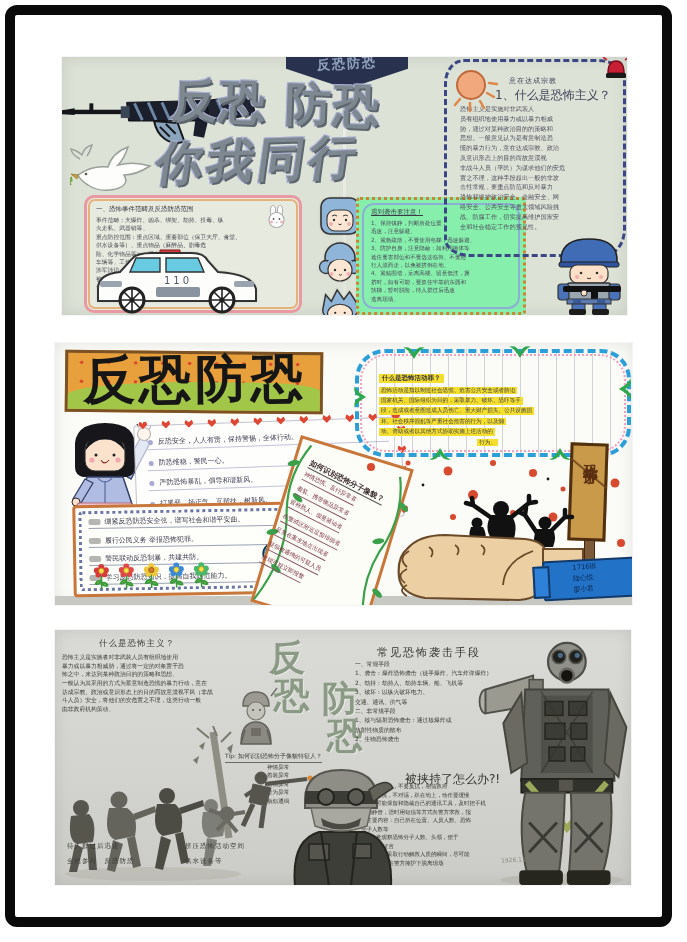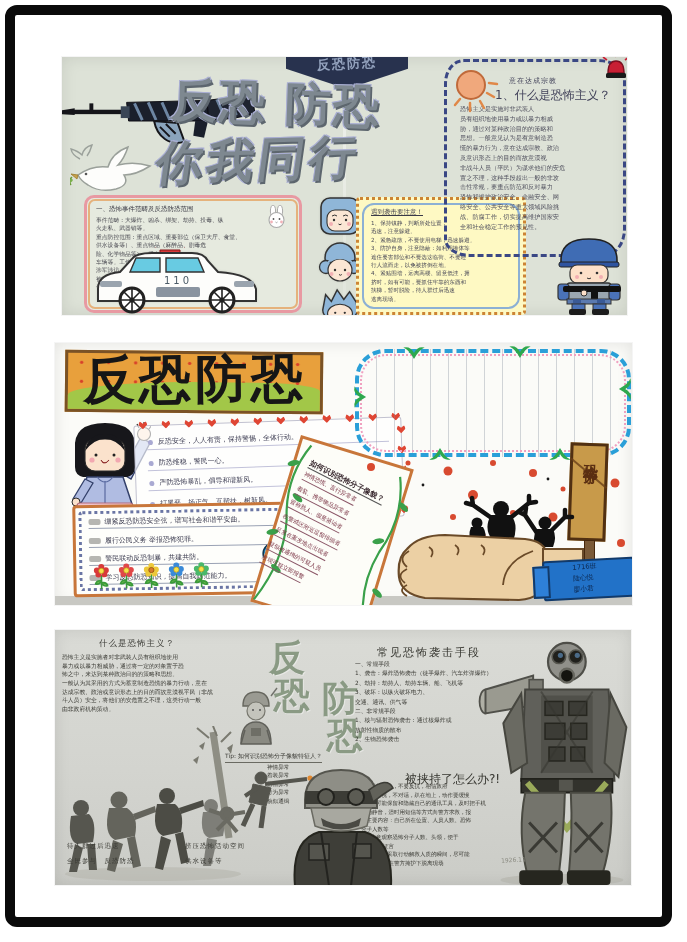--- a/index.html
+++ b/index.html
@@ -27,21 +27,21 @@
             border:3px solid #e899a2;border-radius:10px;background:#e6eadf;box-sizing:border-box;}
   .p1-scope:before{content:"";position:absolute;inset:1px;border:2px solid #e5b27c;border-radius:7px;}
   .p1-scope-title{position:relative;font-size:6.5px;color:#3c3c46;margin:7px 8px 2px 9px;}
   .p1-scope-lines{position:relative;margin:0 8px 0 9px;}
   .p1-scope-lines p{font-size:5.8px;line-height:1.45;color:#4a4a52;}
   .p1-rabbit{position:absolute;right:9px;top:7px;width:26px;height:24px;}
   .p1-car{position:absolute;left:28px;top:190px;width:176px;height:68px;}
   .p1-face{position:absolute;left:255px;width:46px;}
   .p1-car,.p1-face{filter:drop-shadow(0 0 1px rgba(0,0,0,.1));}
   .p1-notice{position:absolute;left:294px;top:140px;width:170px;height:118px;box-sizing:border-box;
-             border:3px dotted #cc8434;border-radius:4px;background:#fef9c3;}
+             border:3px dotted #cc8434;border-radius:4px;background:#86efac;}
   .p1-notice:before{content:"";position:absolute;inset:3px;border:2px solid #8cb0d4;border-radius:12px;}
   .p1-notice-head{position:relative;font-size:6.5px;color:#3a3a48;margin:8px 10px 2px 12px;text-decoration:underline;}
   .p1-notice-lines{position:relative;margin:0 10px 0 12px;}
   .p1-notice-lines p{font-size:5.6px;line-height:1.5;color:#4a4a58;}
   .p1-aware{position:absolute;left:382px;top:2px;width:182px;height:198px;box-sizing:border-box;
             border:3px dashed #3a4784;border-radius:20px 28px 22px 26px/24px 20px 28px 18px;}
   .p1-aware-h1{font-size:7px;color:#42425a;margin:14px 0 0 62px;letter-spacing:1px;}
   .p1-aware-h2{font-size:12px;color:#42425a;margin:1px 0 0 48px;}
   .p1-aware-lines{margin:0 10px 0 13px;}
   .p1-aware-lines p{font-size:6.2px;line-height:1.58;color:#50505e;}
@@ -508,20 +508,31 @@
       </svg>
     <svg class="sprout" style="left:-11px;top:36px;transform:rotate(-90deg)" viewBox="0 0 24 18">
       <path d="M12,17 Q6,6 0,4 Q8,2 12,10 Q16,2 24,4 Q18,6 12,17 Z" fill="#2ea84e"></path>
       </svg>
     <svg class="sprout" style="left:70px;bottom:-10px;transform:rotate(180deg)" viewBox="0 0 24 18">
       <path d="M12,17 Q6,6 0,4 Q8,2 12,10 Q16,2 24,4 Q18,6 12,17 Z" fill="#2ea84e"></path>
       </svg>
     <svg class="sprout" style="left:190px;bottom:-10px;transform:rotate(180deg)" viewBox="0 0 24 18">
       <path d="M12,17 Q6,6 0,4 Q8,2 12,10 Q16,2 24,4 Q18,6 12,17 Z" fill="#2ea84e"></path>
       </svg>
+    <div class="p2-law-in">
+      <div class="p2-law-title">什么是恐怖活动罪？</div>
+      <div class="p2-law-lines">
+          <p class="hw">恐怖活动是指以制造社会恐慌、危害公共安全或者胁迫</p>
+          <p class="hw">国家机关、国际组织为目的，采取暴力、破坏、恐吓等手</p>
+          <p class="hw">段，造成或者意图造成人员伤亡、重大财产损失、公共设施损</p>
+          <p class="hw">坏、社会秩序混乱等严重社会危害的行为，以及煽</p>
+          <p class="hw">动、资助或者以其他方式协助实施上述活动的</p>
+          <p class="hw">行为。</p>
+        </div>
+    </div>
   </div>
 
   <svg class="p2-berries" viewBox="0 0 278 142">
     <g fill="#d84a30">
       <circle cx="18" cy="12" r="4"></circle>
         <circle cx="55" cy="8" r="2.5"></circle>
         <circle cx="95" cy="16" r="4.5"></circle>
       <circle cx="140" cy="8" r="3"></circle>
         <circle cx="180" cy="18" r="4"></circle>
         <circle cx="235" cy="10" r="3"></circle>

